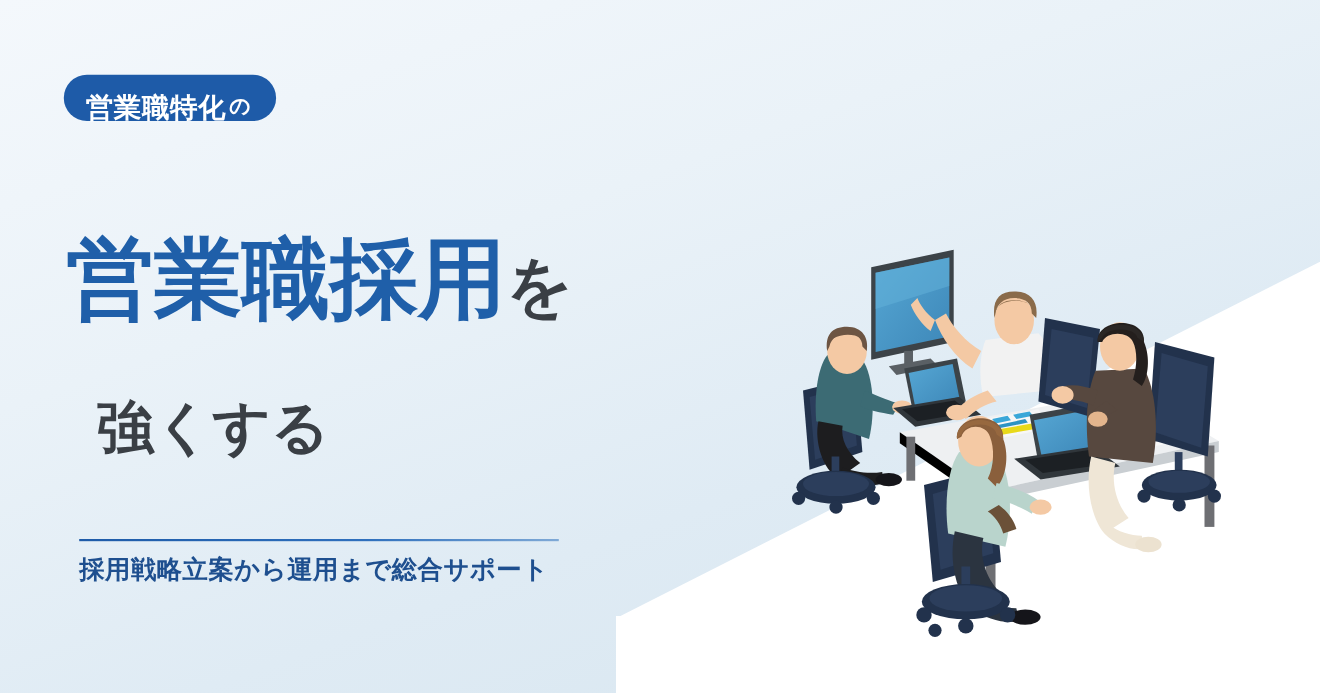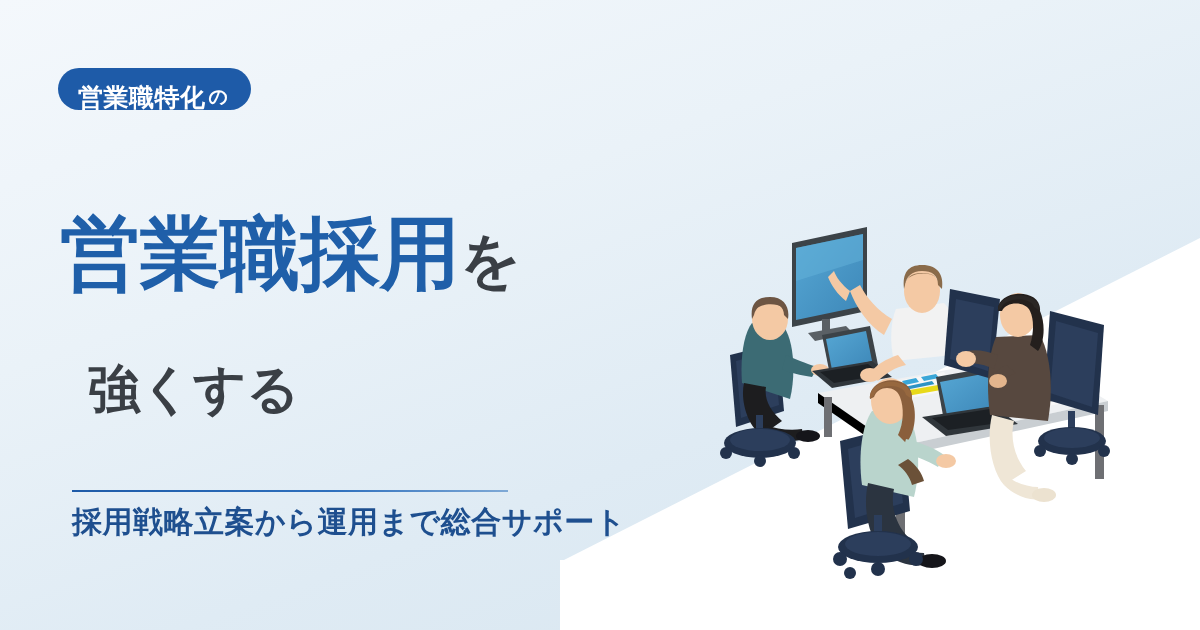--- a/index.html
+++ b/index.html
@@ -60,21 +60,21 @@
     letter-spacing:0px;white-space:nowrap;color:#3a3f45;margin-left:28px;
   }
 
   .rule{
     position:absolute;left:72px;top:490px;width:436px;height:2px;
     background:linear-gradient(90deg,#1e5ba8 0%,#2f70bd 60%,#7fa9d6 100%);
   }
 
   .tagline{
     position:absolute;left:72px;top:502px;
-    font-size:30px;font-weight:bold;color:#1e4f8f;
+    font-size:23px;font-weight:bold;color:#1e4f8f;
     letter-spacing:.5px;white-space:nowrap;
   }
 
   
   .illus{position:absolute;left:700px;top:215px;width:500px;height:415px;}
   .illus svg{display:block;width:500px;height:415px;}
 </style>
 </head>
 <body>
 

